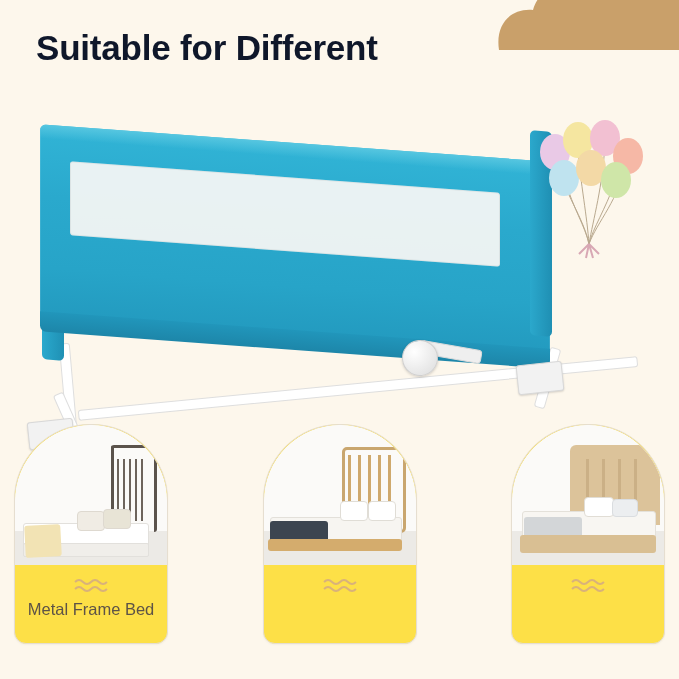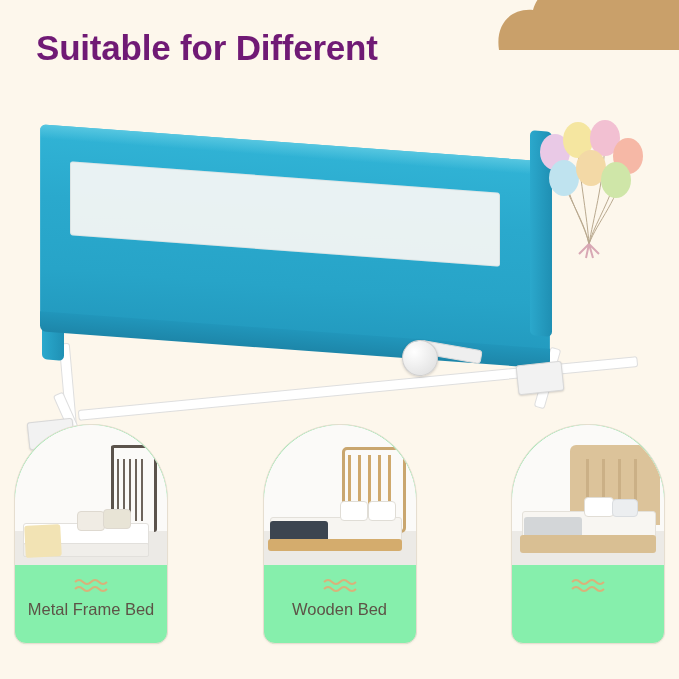--- a/index.html
+++ b/index.html
@@ -24,21 +24,21 @@
     height: 96px;
     pointer-events: none;
   }
 
   
   .headline {
     position: absolute;
     left: 36px;
     top: 26px;
     width: 500px;
-    color: #701a75;
+    color: #0f172a;
     font-size: 35px;
     font-weight: bold;
     line-height: 1.23;
     letter-spacing: -0.2px;
   }
 
   
   .hero {
     position: absolute;
     left: 0;
@@ -225,21 +225,21 @@
     left: 14px;
     top: 424px;
     width: 651px;
     height: 222px;
     display: flex;
     justify-content: space-between;
   }
   .card {
     width: 152px;
     height: 218px;
-    background: #86efac;
+    background: #fde047;
     border: 1px solid #e6ded0;
     border-radius: 76px 76px 12px 12px;
     position: relative;
     overflow: hidden;
     box-shadow: 0 1px 2px rgba(0,0,0,0.04);
   }
   .card-photo {
     position: absolute;
     left: 0;
     top: 0;
@@ -480,21 +480,20 @@
         <div class="wb-dark"></div>
         <div class="wb-frame"></div>
         <div class="wb-pillow" style="left:76px; top:76px;"></div>
         <div class="wb-pillow" style="left:104px; top:76px;"></div>
       </div>
     </div>
     <svg class="wave-icon" viewBox="0 0 34 16">
       <path d="M1 5 q4 -4 8 0 t8 0 t8 0 t8 0" stroke="#d9b27a" stroke-width="2" fill="none"></path>
       <path d="M1 12 q4 -4 8 0 t8 0 t8 0 t8 0" stroke="#d9b27a" stroke-width="2" fill="none"></path>
     </svg>
-    <div class="card-label">Wooden Bed</div>
   </div>
 
   <div class="card">
     <div class="card-photo">
       <div class="scene">
         <div class="s-wall"></div>
         <div class="s-floor"></div>
         <div class="bb-head">
           <i style="left:16px"></i>
             <i style="left:32px"></i>

